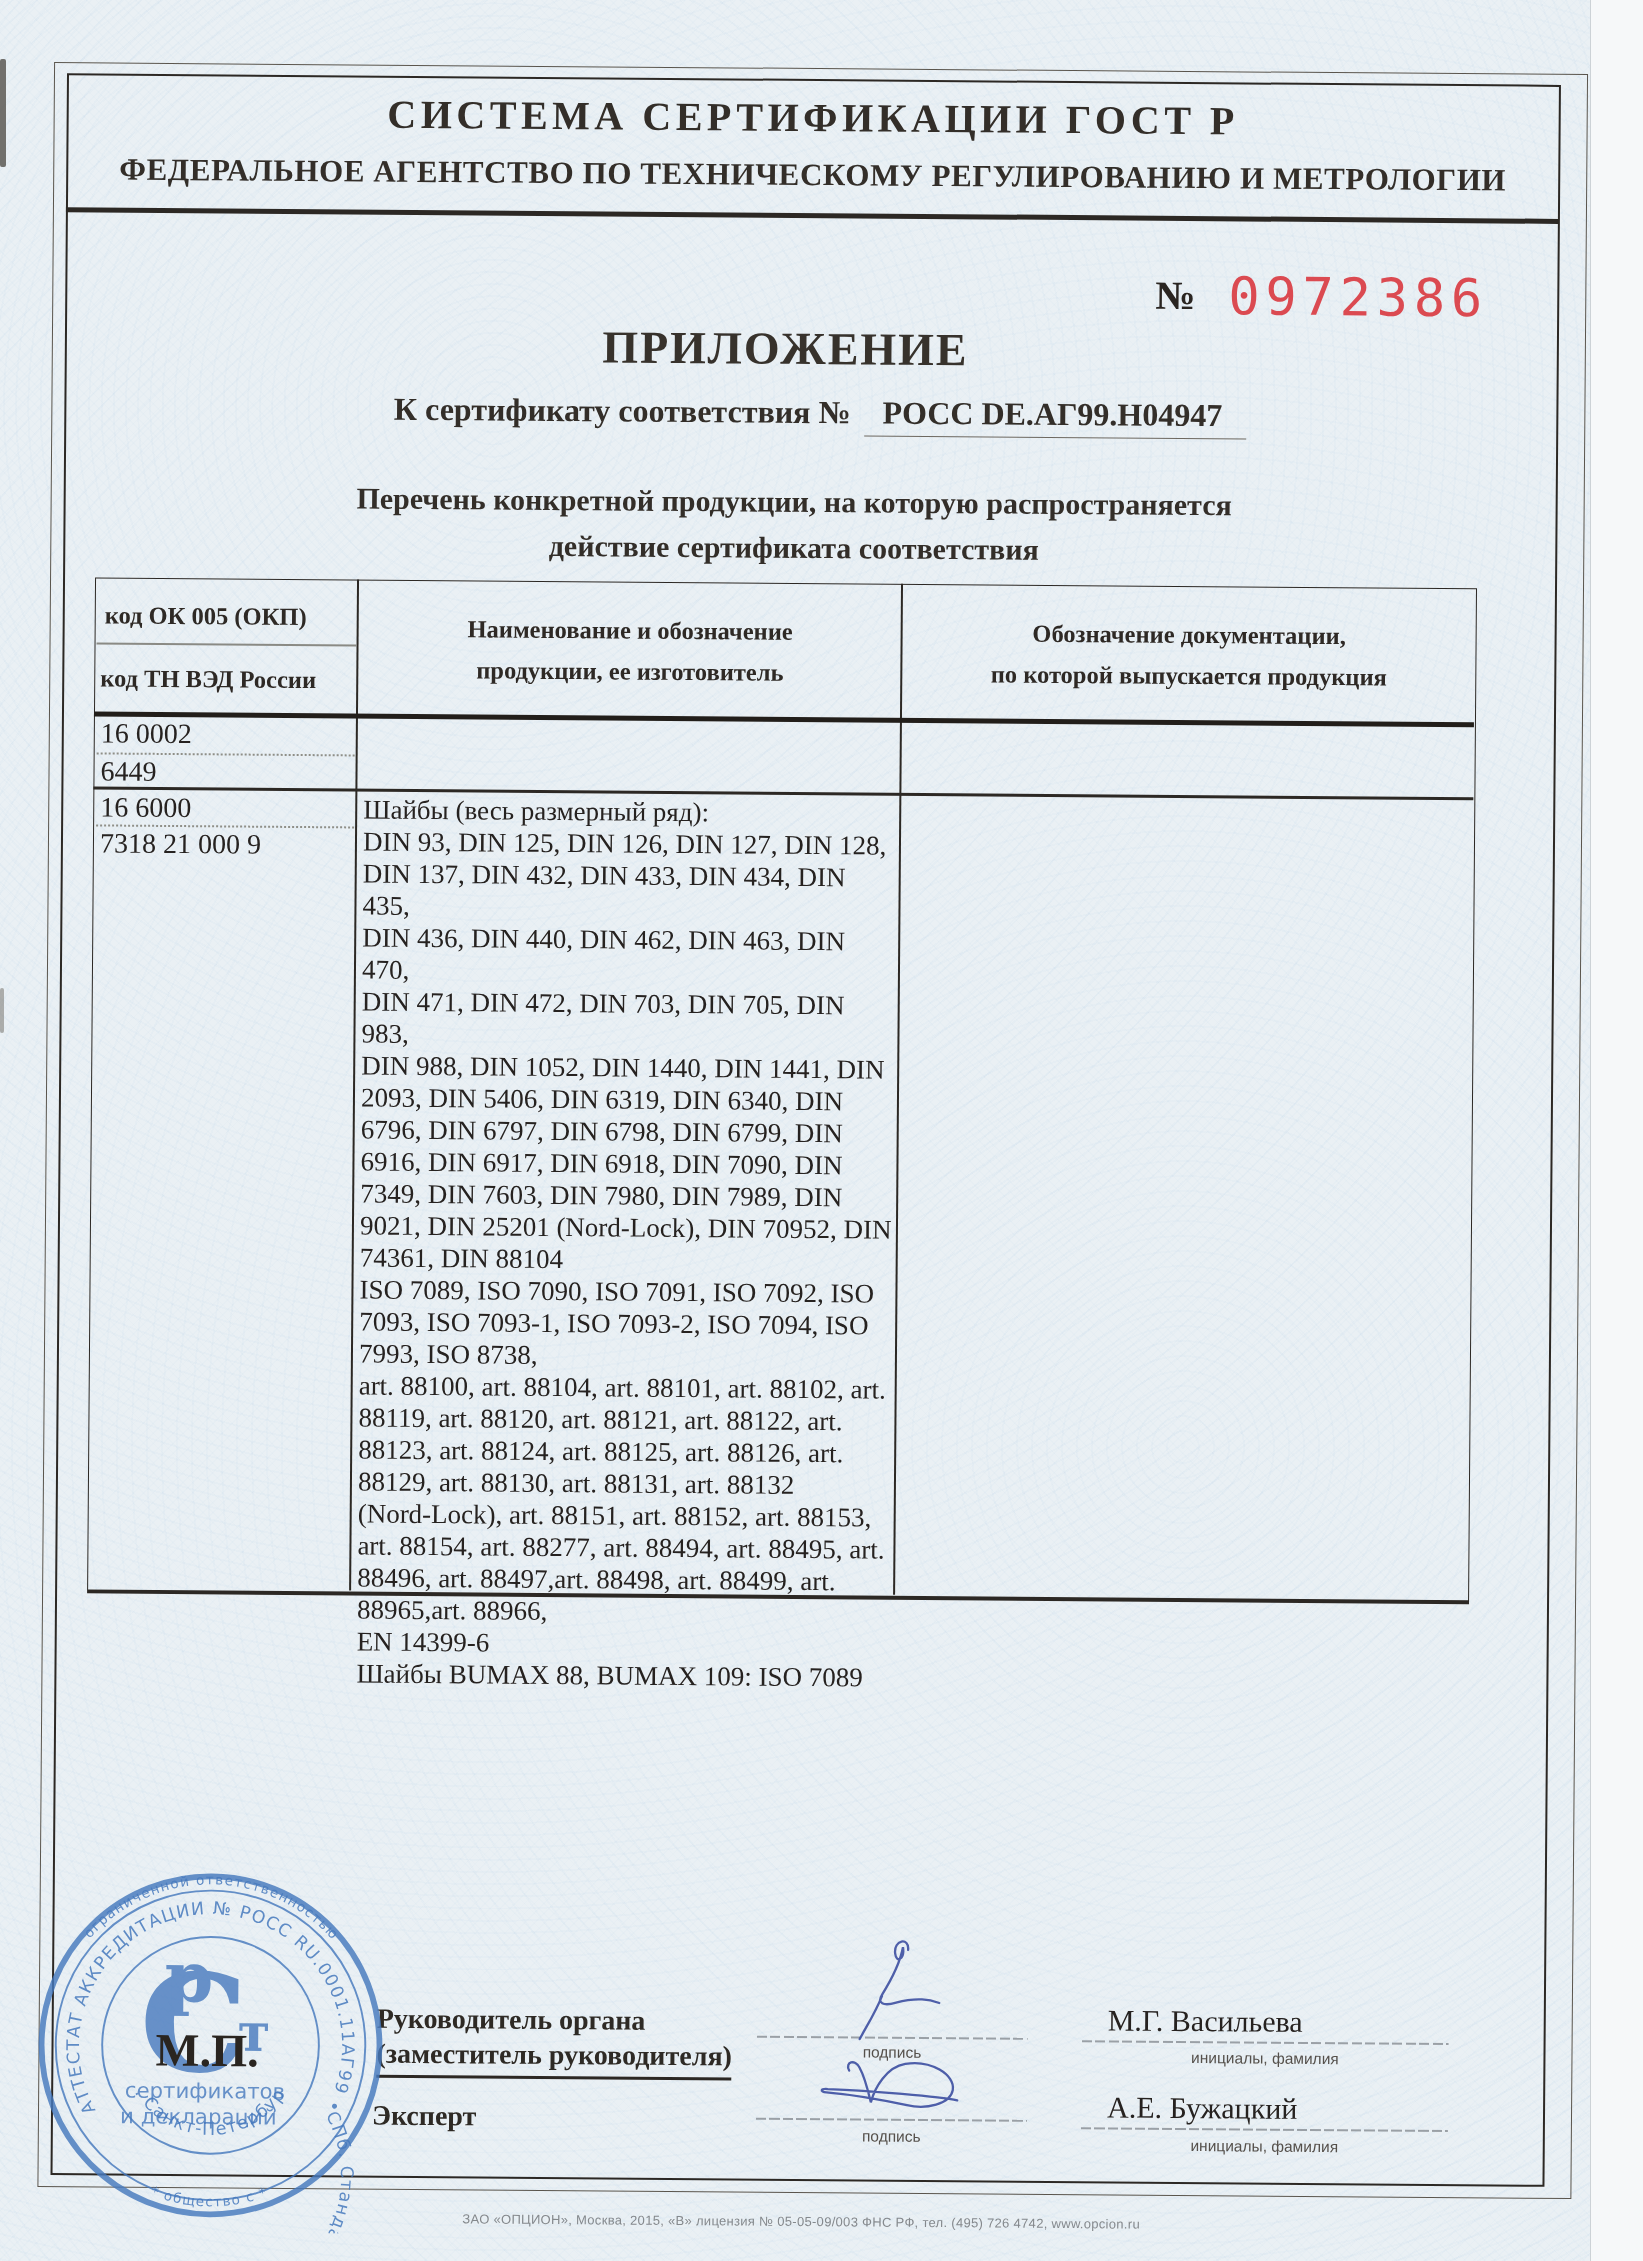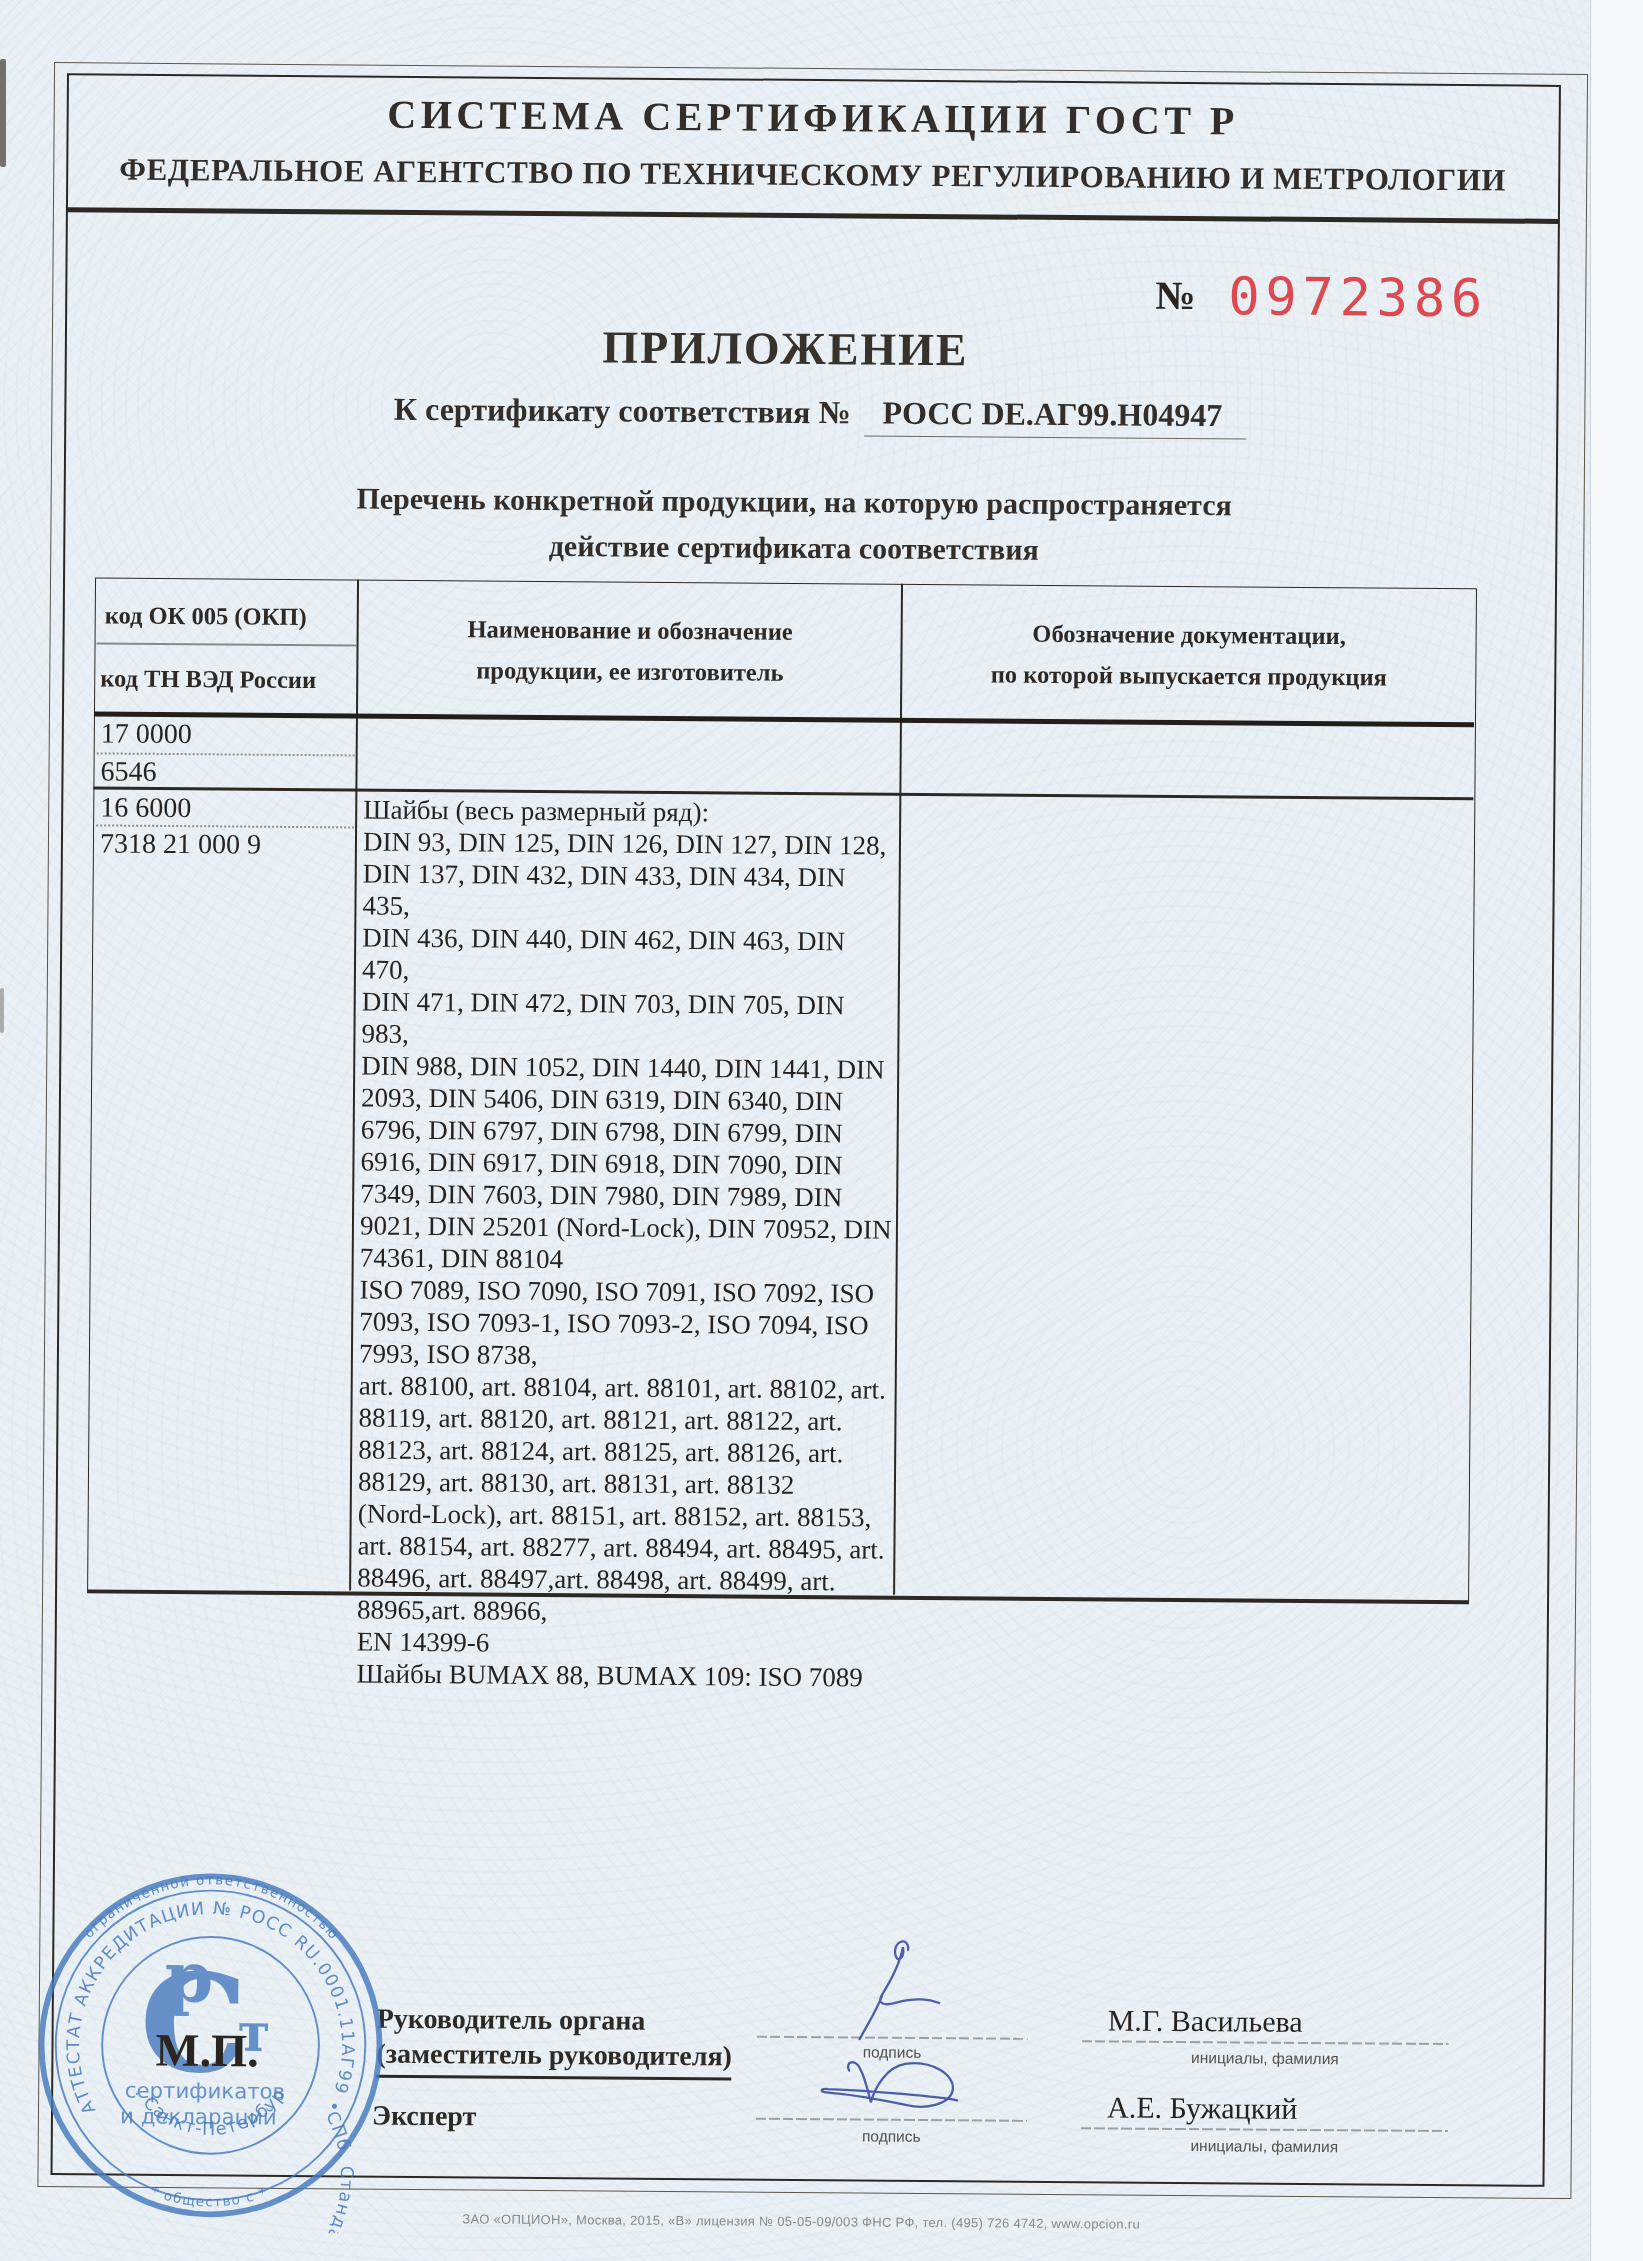--- a/index.html
+++ b/index.html
@@ -112,23 +112,23 @@
   <div class="abs th c1b">код ТН ВЭД России</div>
   <div class="abs th c2h">
     <div>Наименование и обозначение</div>
     <div>продукции, ее изготовитель</div>
   </div>
   <div class="abs th c3h">
     <div>Обозначение документации,</div>
     <div>по которой выпускается продукция</div>
   </div>
 
-  <div class="abs cell-code r1okp">17 0000</div>
+  <div class="abs cell-code r1okp">16 0002</div>
   <div class="abs dotted dot1"></div>
-  <div class="abs cell-code r1tn">6546</div>
+  <div class="abs cell-code r1tn">6449</div>
 
   <div class="abs cell-code r2okp">16 6000</div>
   <div class="abs dotted dot2"></div>
   <div class="abs cell-code r2tn">7318 21 000 9</div>
   <div class="abs name-lines">
       <div>Шайбы (весь размерный ряд):</div>
       <div>DIN 93, DIN 125, DIN 126, DIN 127, DIN 128,</div>
       <div>DIN 137, DIN 432, DIN 433, DIN 434, DIN 435,</div>
       <div>DIN 436, DIN 440, DIN 462, DIN 463, DIN 470,</div>
       <div>DIN 471, DIN 472, DIN 703, DIN 705, DIN 983,</div>

